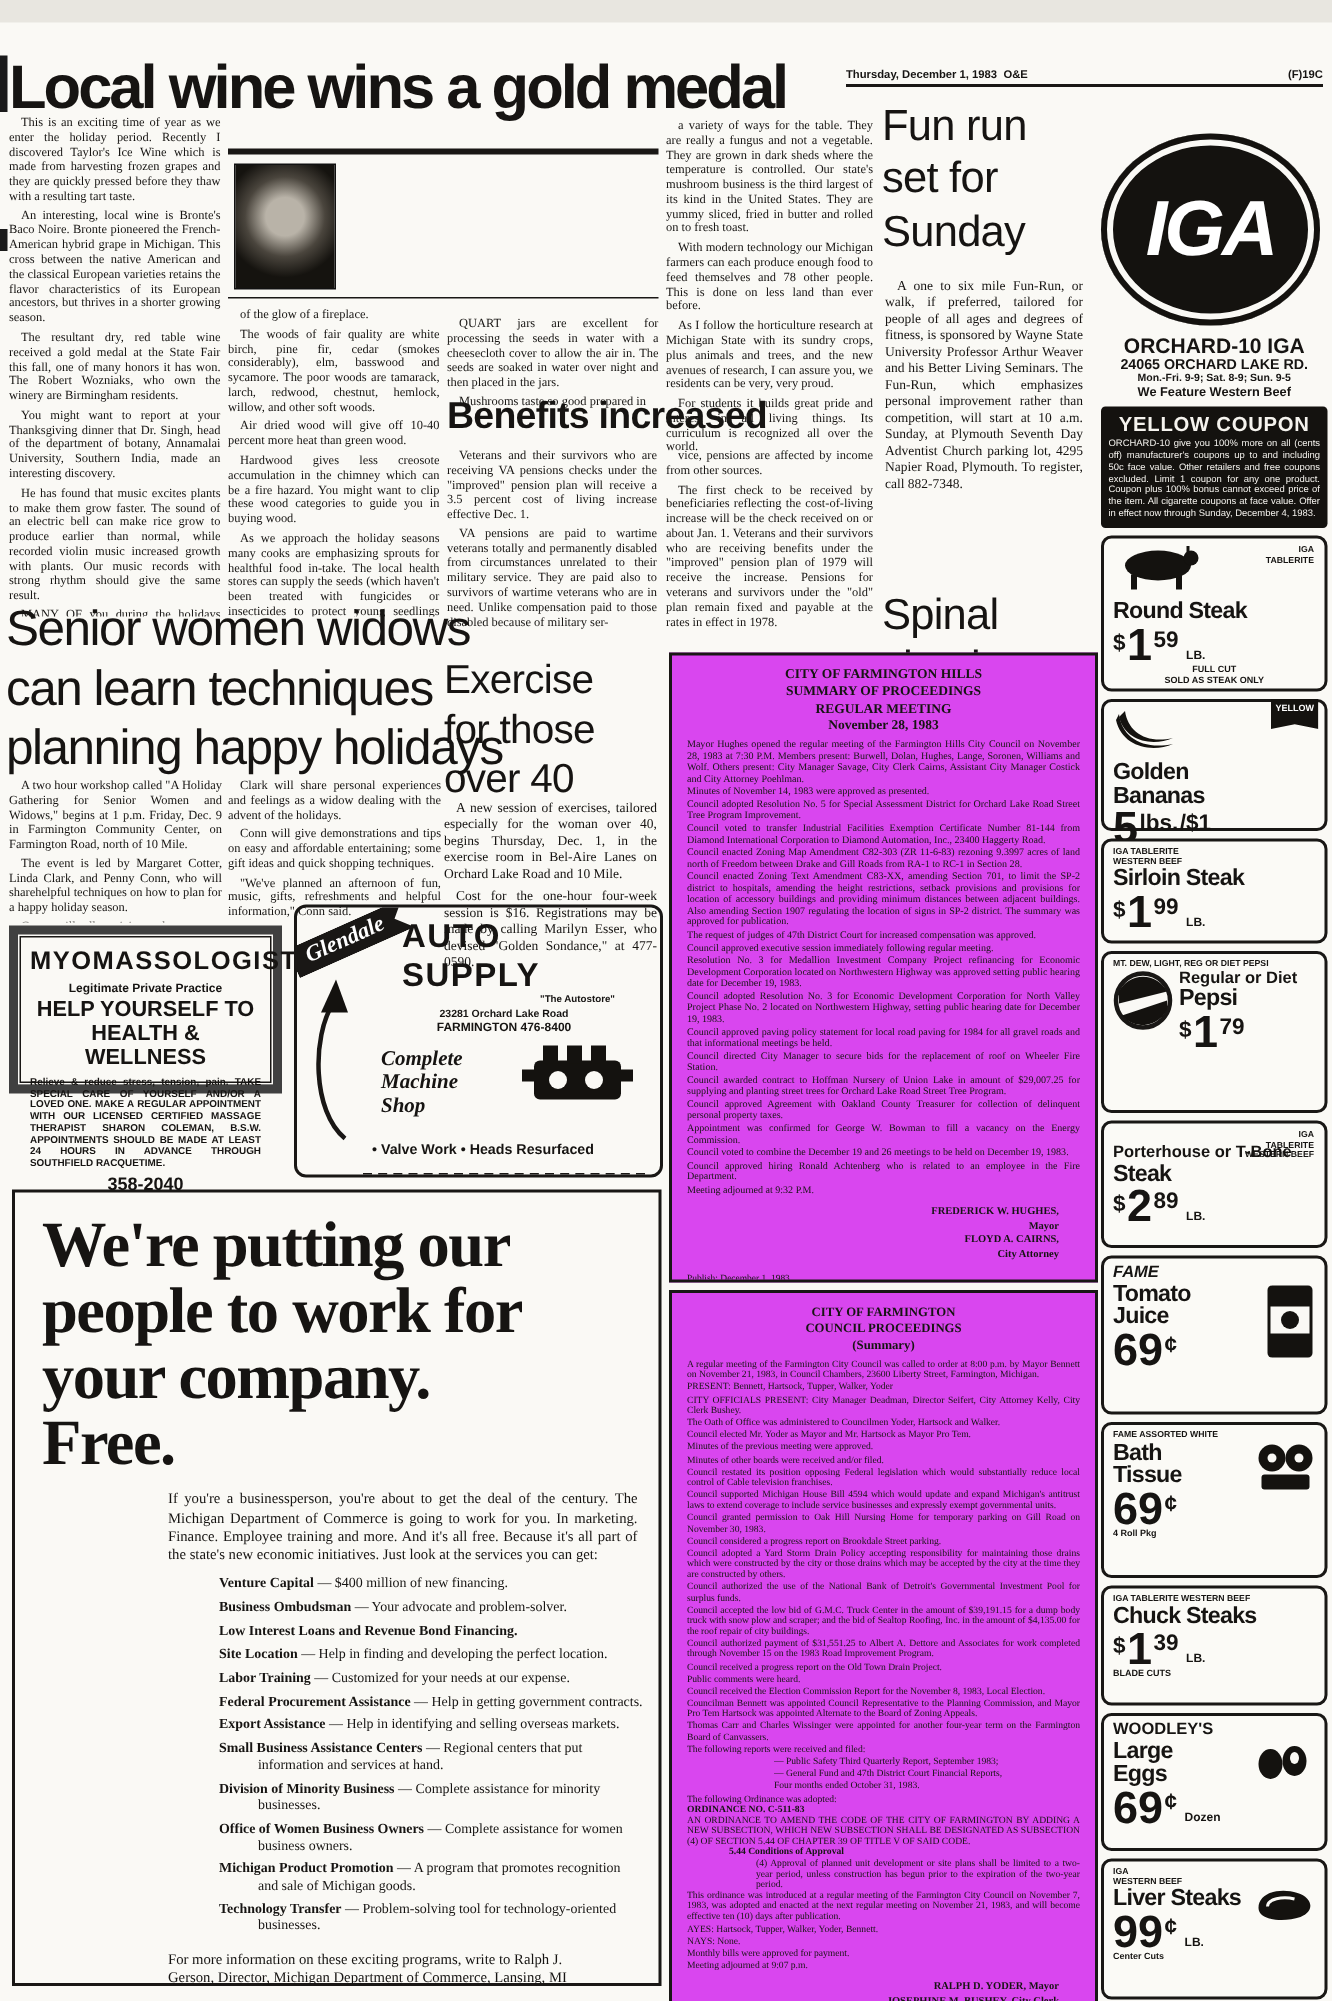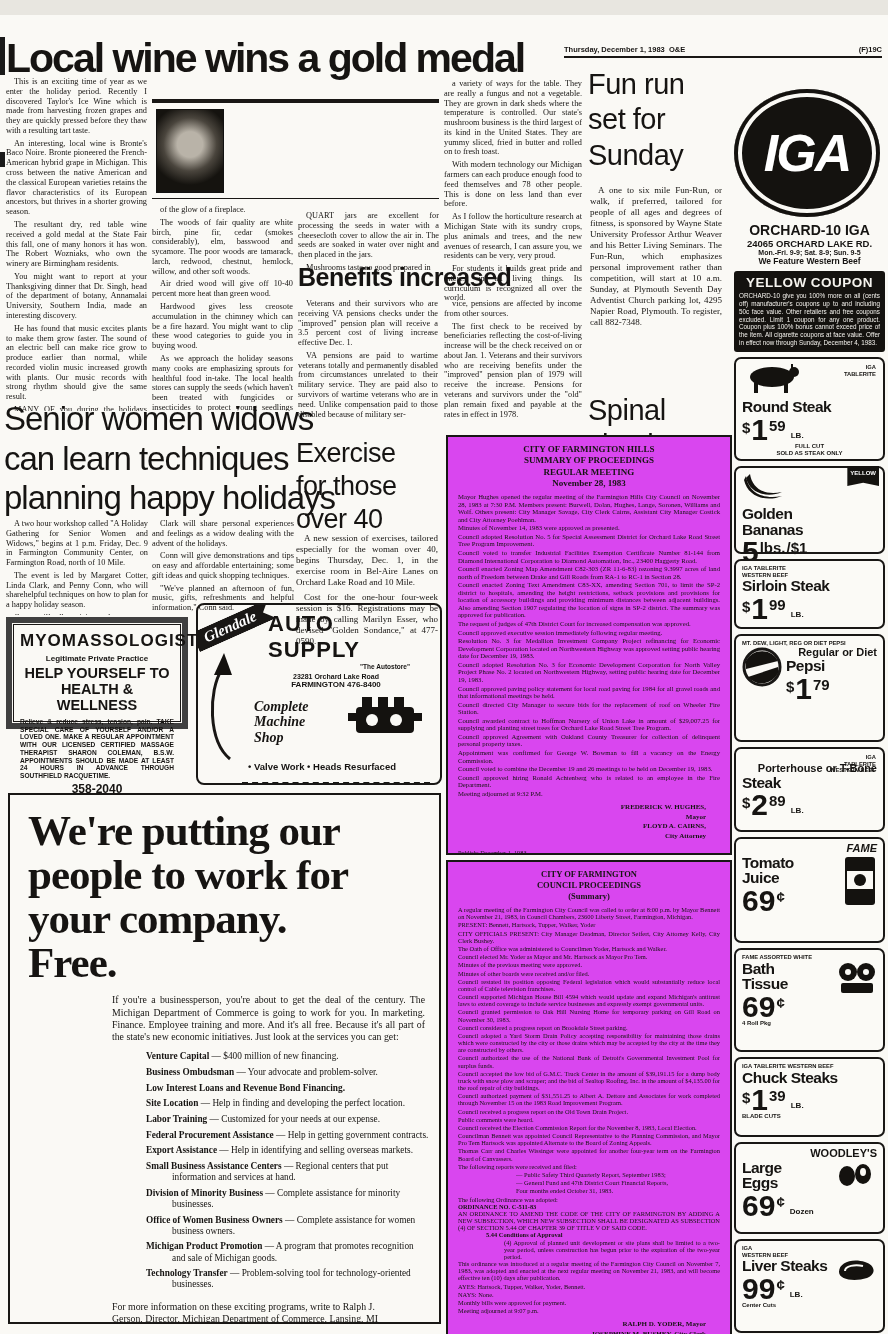--- a/index.html
+++ b/index.html
@@ -121,21 +121,21 @@
   #iga-store .a { font-weight:bold; font-size:9.5px; }
   #iga-store .h { font-weight:bold; font-size:7px; }
   #iga-store .f { font-weight:bold; font-size:8.5px; }
   #iga-coupon { background:#14120f; color:#f5f3ee; padding:4px 5px 5px; border-radius:3px; }
   #iga-coupon .ct { font-weight:bold; font-size:13.5px; text-align:center; letter-spacing:0.5px; }
   #iga-coupon .cb { font-size:6.3px; line-height:1.25; text-align:justify; margin-top:2px; }
   .iga-box { border:2px solid #191715; border-radius:7px; background:#fbfaf6;
     padding:4px 6px; position:relative; }
   .tiny { font-size:5.8px; font-weight:bold; line-height:1.15; }
   .iname { font-weight:bold; font-size:15.5px; line-height:1.0; letter-spacing:-0.5px; }
-  .iname-sm { font-weight:bold; font-size:11px; line-height:1.05;text-align:right; }
+  .iname-sm { font-weight:bold; font-size:11px; line-height:1.05; }
   .price { display:flex; align-items:flex-start; gap:1px; font-weight:bold; margin-top:1px; }
   .p-cur { font-size:15px; margin-top:3px; }
   .p-big { font-size:30px; line-height:0.9; }
   .p-cents { font-size:15px; margin-top:1px; }
   .p-unit { font-size:8px; align-self:flex-end; margin:0 0 3px 4px; }
   .inote { font-size:6px; font-weight:bold; text-align:center; line-height:1.2; }
   .brand-right { position:absolute; right:7px; top:5px; text-align:right; }
   .ribbon { position:absolute; right:4px; top:-2px; background:#14120f; color:#fff;
     font-size:6px; font-weight:bold; padding:4px 3px 10px; clip-path:polygon(0 0,100% 0,100% 100%,50% 84%,0 100%); }
   svg .ink { fill:#14120f; }

